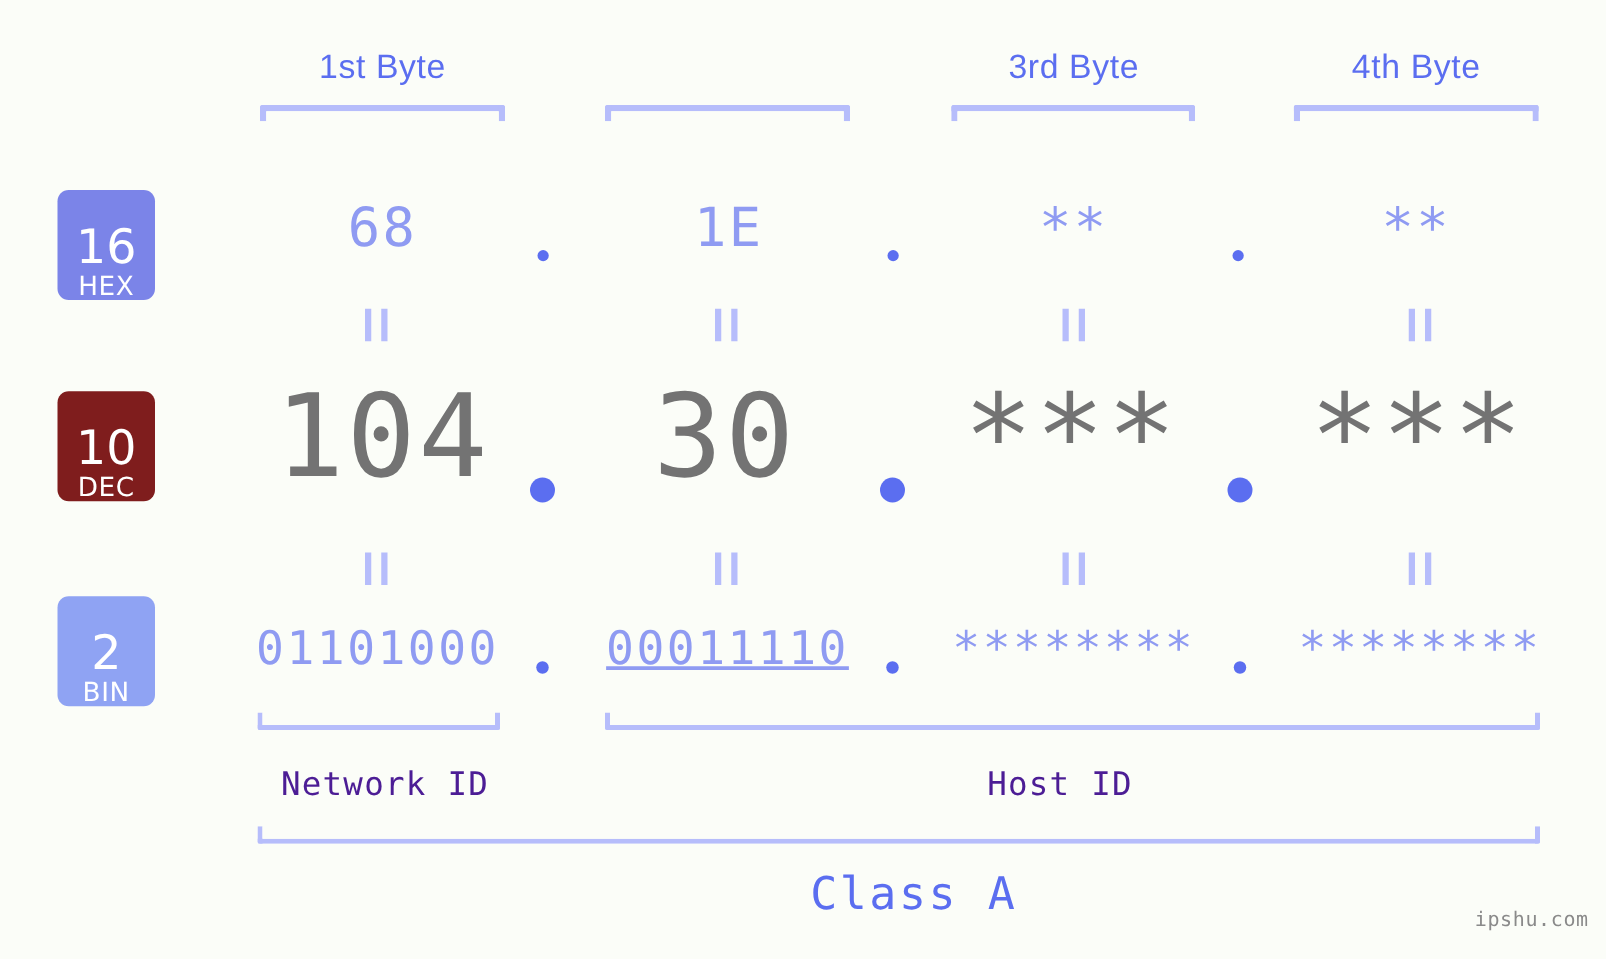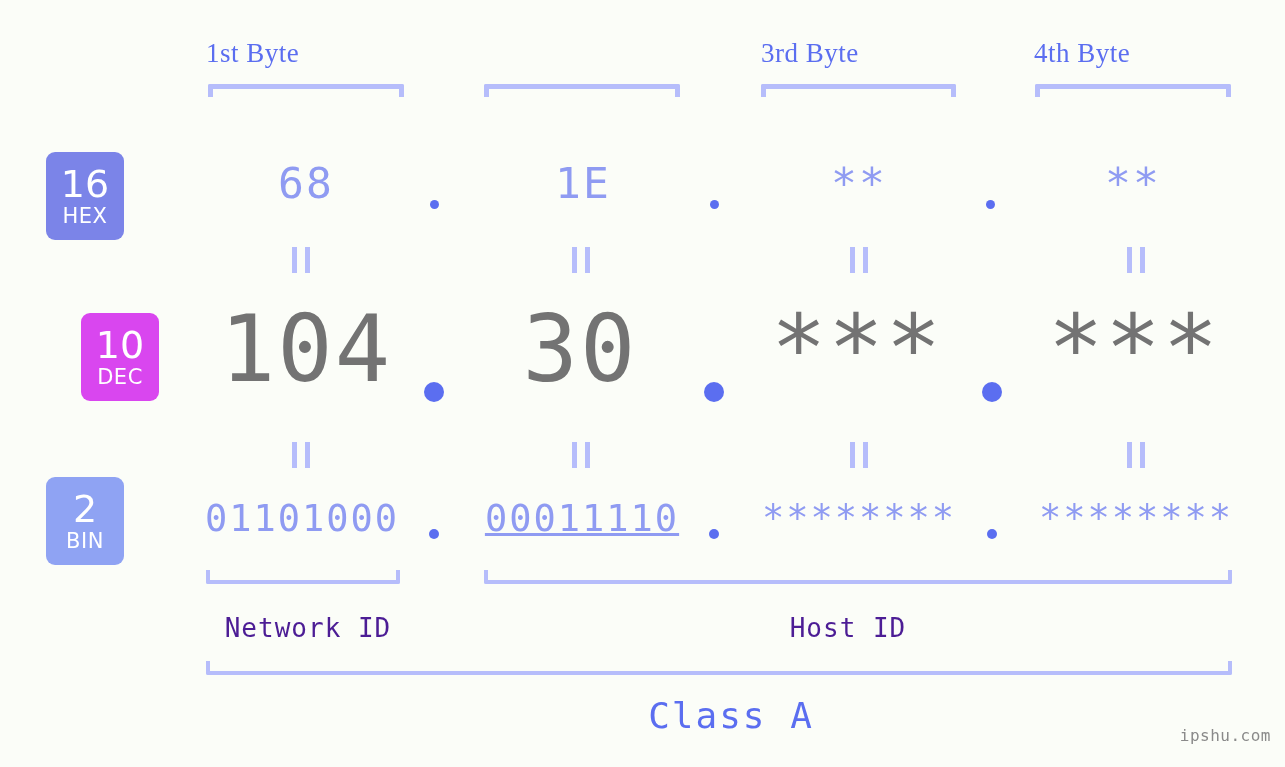--- a/index.html
+++ b/index.html
@@ -21,21 +21,22 @@
     width: 1285px;
     height: 767px;
   }
 
   
   .byte-head {
     position: absolute;
     top: 32px;
     height: 42px;
     line-height: 42px;
-    font-family: Liberation Serif, serif;
+    text-align: center;
+    font-family: Liberation Sans, sans-serif;
     font-size: 27px;
     color: #5b6ef0;
     letter-spacing: 0.5px;
     white-space: nowrap;
   }
 
   
   .bracket-down {
     position: absolute;
     border-top: 5px solid #b6bdfb;
@@ -59,21 +60,21 @@
   .badge {
     position: absolute;
     left: 46px;
     width: 78px;
     height: 88px;
     border-radius: 9px;
     color: #ffffff;
     display: flex;
     flex-direction: column;
     align-items: center;
-    justify-content: center;
+    justify-content: flex-end;
     line-height: 1;
   }
   .badge .num {
     font-size: 38px;
     font-weight: 400;
     letter-spacing: 0px;
   }
   .badge .nm {
     font-size: 21px;
     font-weight: 400;
@@ -176,21 +177,21 @@
 
   <div class="bracket-down" style="left:208px;top:84px;width:196px;"></div>
   <div class="bracket-down" style="left:484px;top:84px;width:196px;"></div>
   <div class="bracket-down" style="left:761px;top:84px;width:195px;"></div>
   <div class="bracket-down" style="left:1035px;top:84px;width:196px;"></div>
 
   <div class="badge" style="top:152px;background:#7b84e8;">
     <span class="num">16</span>
     <span class="nm">HEX</span>
   </div>
-  <div class="badge" style="top:313px;background:#d946ef;margin-left:35px;">
+  <div class="badge" style="top:313px;background:#7f1d1d;">
     <span class="num">10</span>
     <span class="nm">DEC</span>
   </div>
   <div class="badge" style="top:477px;background:#8fa3f3;">
     <span class="num">2</span>
     <span class="nm">BIN</span>
   </div>
 
   <div class="valrow hexrow" style="top:162px;">
     <div class="cell" style="left:206px;width:200px;top:0;">68</div>

